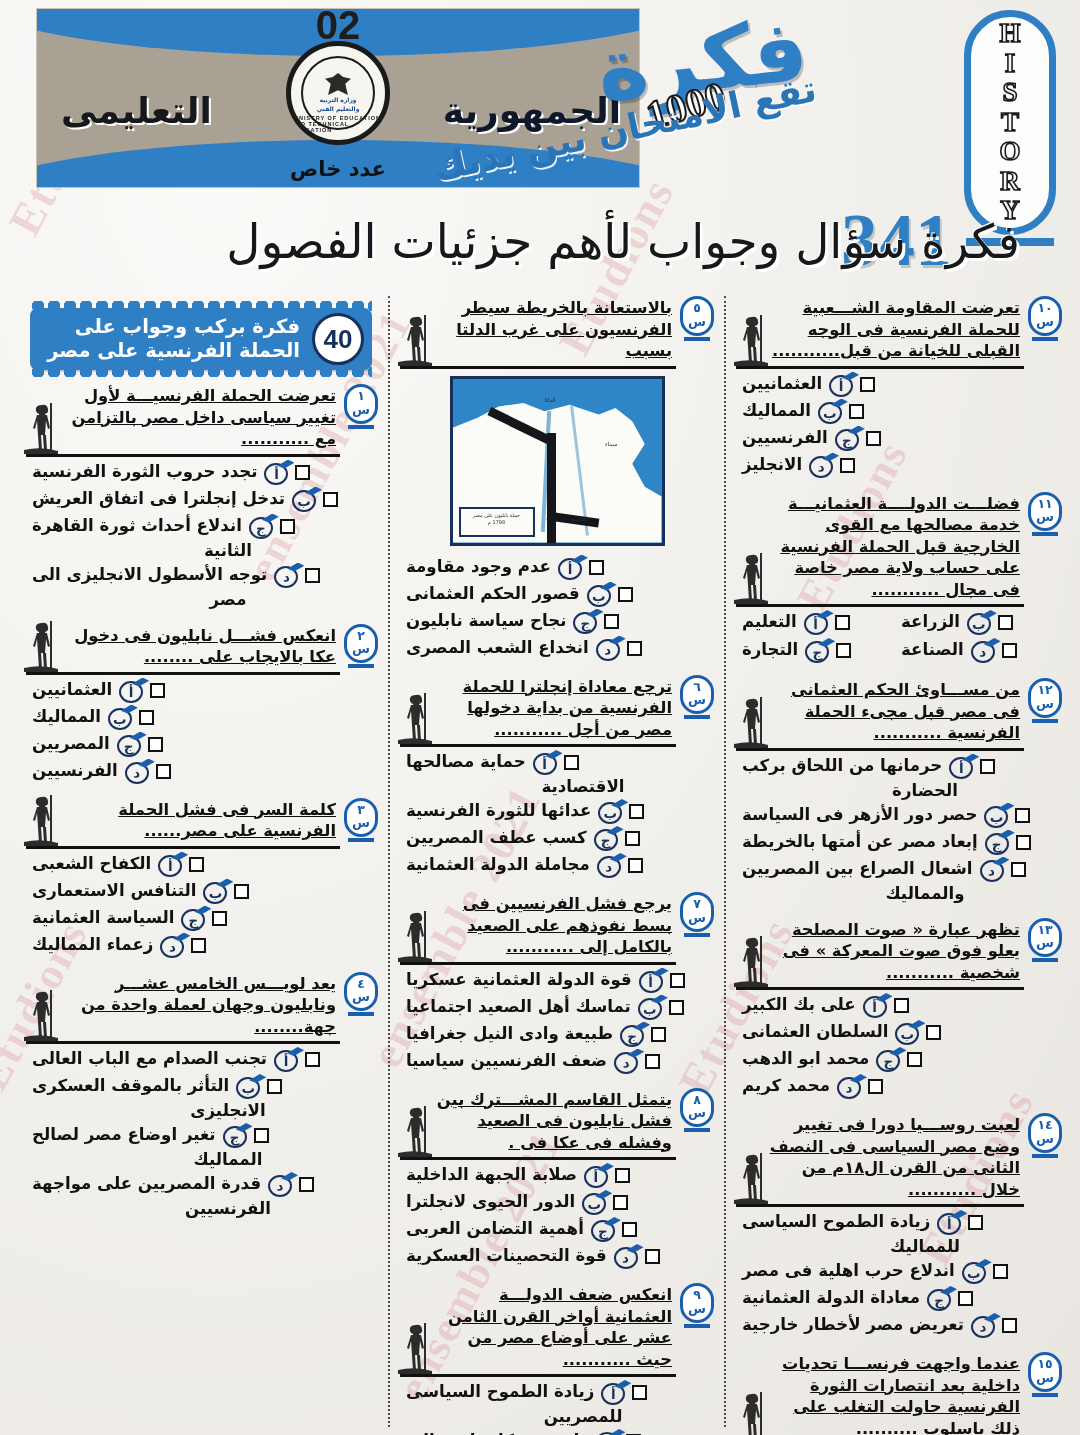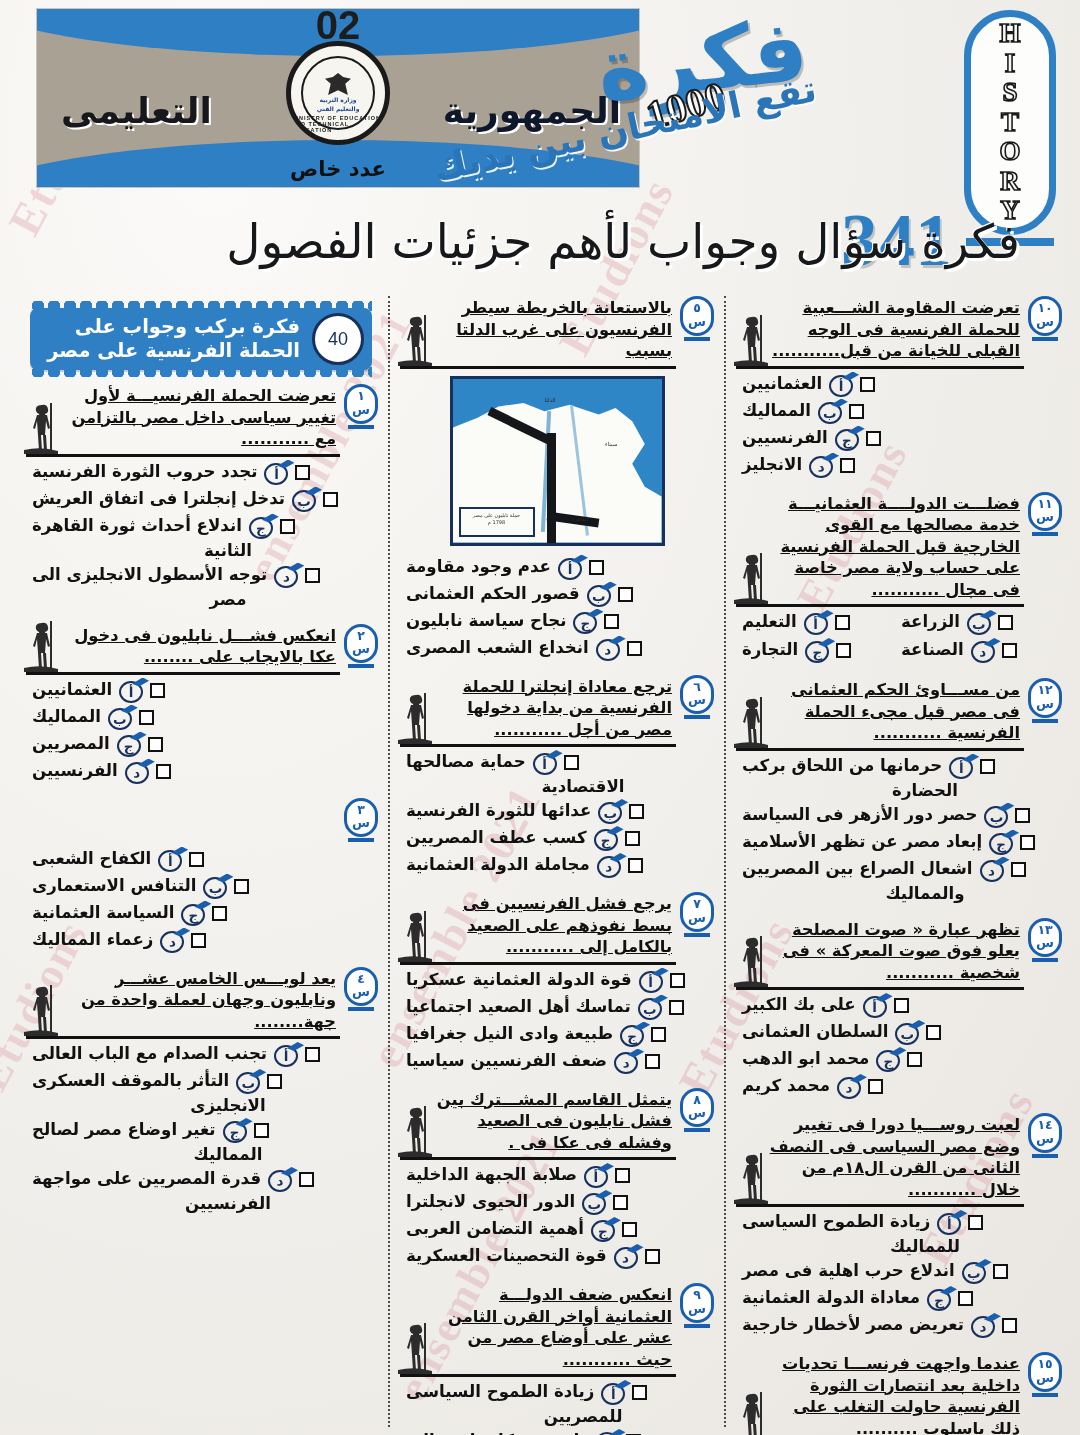--- a/index.html
+++ b/index.html
@@ -272,22 +272,22 @@
   .sec-banner::after  { bottom: -7px; }
   .sec-badge {
     position: absolute;
     right: 8px; top: 50%;
     transform: translateY(-50%);
     width: 52px; height: 52px;
     border-radius: 50%;
     background: #ffffff;
     border: 3px solid #17305c;
     color: #17305c;
-    font-size: 18px;
-    font-weight: 400;
+    font-size: 26px;
+    font-weight: 700;
     display: flex; align-items: center; justify-content: center;
     direction: ltr;
     font-family: "Liberation Sans", sans-serif;
     z-index: 2;
   }
   .sec-text {
     color: #ffffff;
     font-size: 19.5px;
     font-weight: 700;
     line-height: 1.25;
@@ -645,21 +645,21 @@
             </div>
             <div class="opt-cont">الحضارة</div>
             <div class="opt">
               <div class="opt-box"></div>
               <div class="opt-letter">ب<span class="tick"></span></div>
               <div class="opt-text">حصر دور الأزهر فى السياسة</div>
             </div>
             <div class="opt">
               <div class="opt-box"></div>
               <div class="opt-letter">ج<span class="tick"></span></div>
-              <div class="opt-text">إبعاد مصر عن تظهر الأسلامية</div>
+              <div class="opt-text">إبعاد مصر عن أمتها بالخريطة</div>
             </div>
             <div class="opt">
               <div class="opt-box"></div>
               <div class="opt-letter">د<span class="tick"></span></div>
               <div class="opt-text">اشعال الصراع بين المصريين</div>
             </div>
             <div class="opt-cont">والمماليك</div>
           </div>
         </div>
         <div class="q">
@@ -1060,20 +1060,30 @@
               <div class="opt-text">الفرنسيين</div>
             </div>
           </div>
         </div>
         <div class="q">
           <div class="q-head">
             <div class="q-cart">
               <span class="qn">٣</span>
               <span class="qs">س</span>
             </div>
+            <div class="q-stem">
+              <svg class="scribe" viewBox="0 0 34 52">
+                <path d="M18 3 q5 -1 6 4 q1 4 -3 5 l1 4 -6 1 -1 -5 q-4 -2 -3 -6 q1 -3 6 -3 z" fill="#2c2c2c"></path>
+                <path d="M13 13 h10 l3 13 -2 1 -2 -8 -1 14 h-7 l-1 -14 -2 8 -2 -1 z" fill="#2c2c2c"></path>
+                <path d="M14 33 h3 l1 16 h-3 z M19 33 h3 l1 16 h-3 z" fill="#2c2c2c"></path>
+                <rect x="26" y="1" width="2" height="48" fill="#2c2c2c"></rect>
+                <path d="M0 48 q17 -4 34 1 v3 H0 z" fill="#2c2c2c"></path>
+              </svg>
+              <div class="q-stem-text">كلمة السر فى فشل الحملة الفرنسية على مصر......</div>
+            </div>
           </div>
           <div class="opts">
             <div class="opt">
               <div class="opt-box"></div>
               <div class="opt-letter">أ<span class="tick"></span></div>
               <div class="opt-text">الكفاح الشعبى</div>
             </div>
             <div class="opt">
               <div class="opt-box"></div>
               <div class="opt-letter">ب<span class="tick"></span></div>

